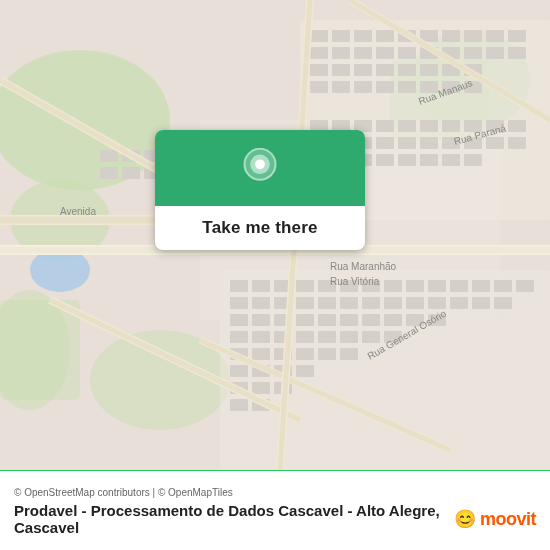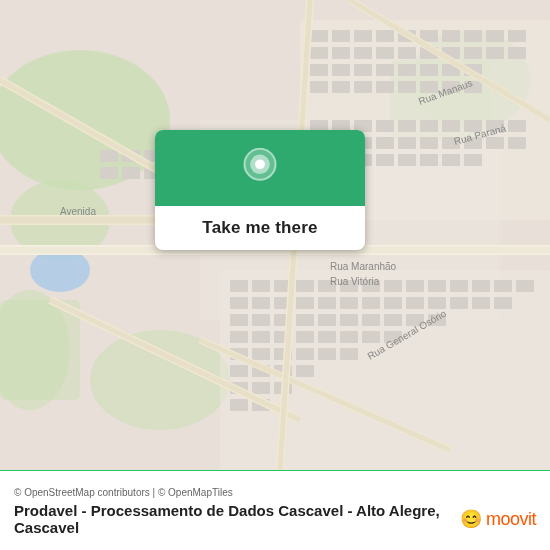--- a/index.html
+++ b/index.html
@@ -103,21 +103,21 @@
 
     #moovit-logo {
       margin-left: auto;
       display: flex;
       align-items: center;
       gap: 3px;
     }
 
     .moovit-text {
       font-size: 18px;
-      font-weight: 400;
+      font-weight: 700;
       color: #ff5800;
       letter-spacing: -0.5px;
     }
 
     .moovit-emoji {
       font-size: 18px;
     }
 
     #place-row {
       display: flex;

